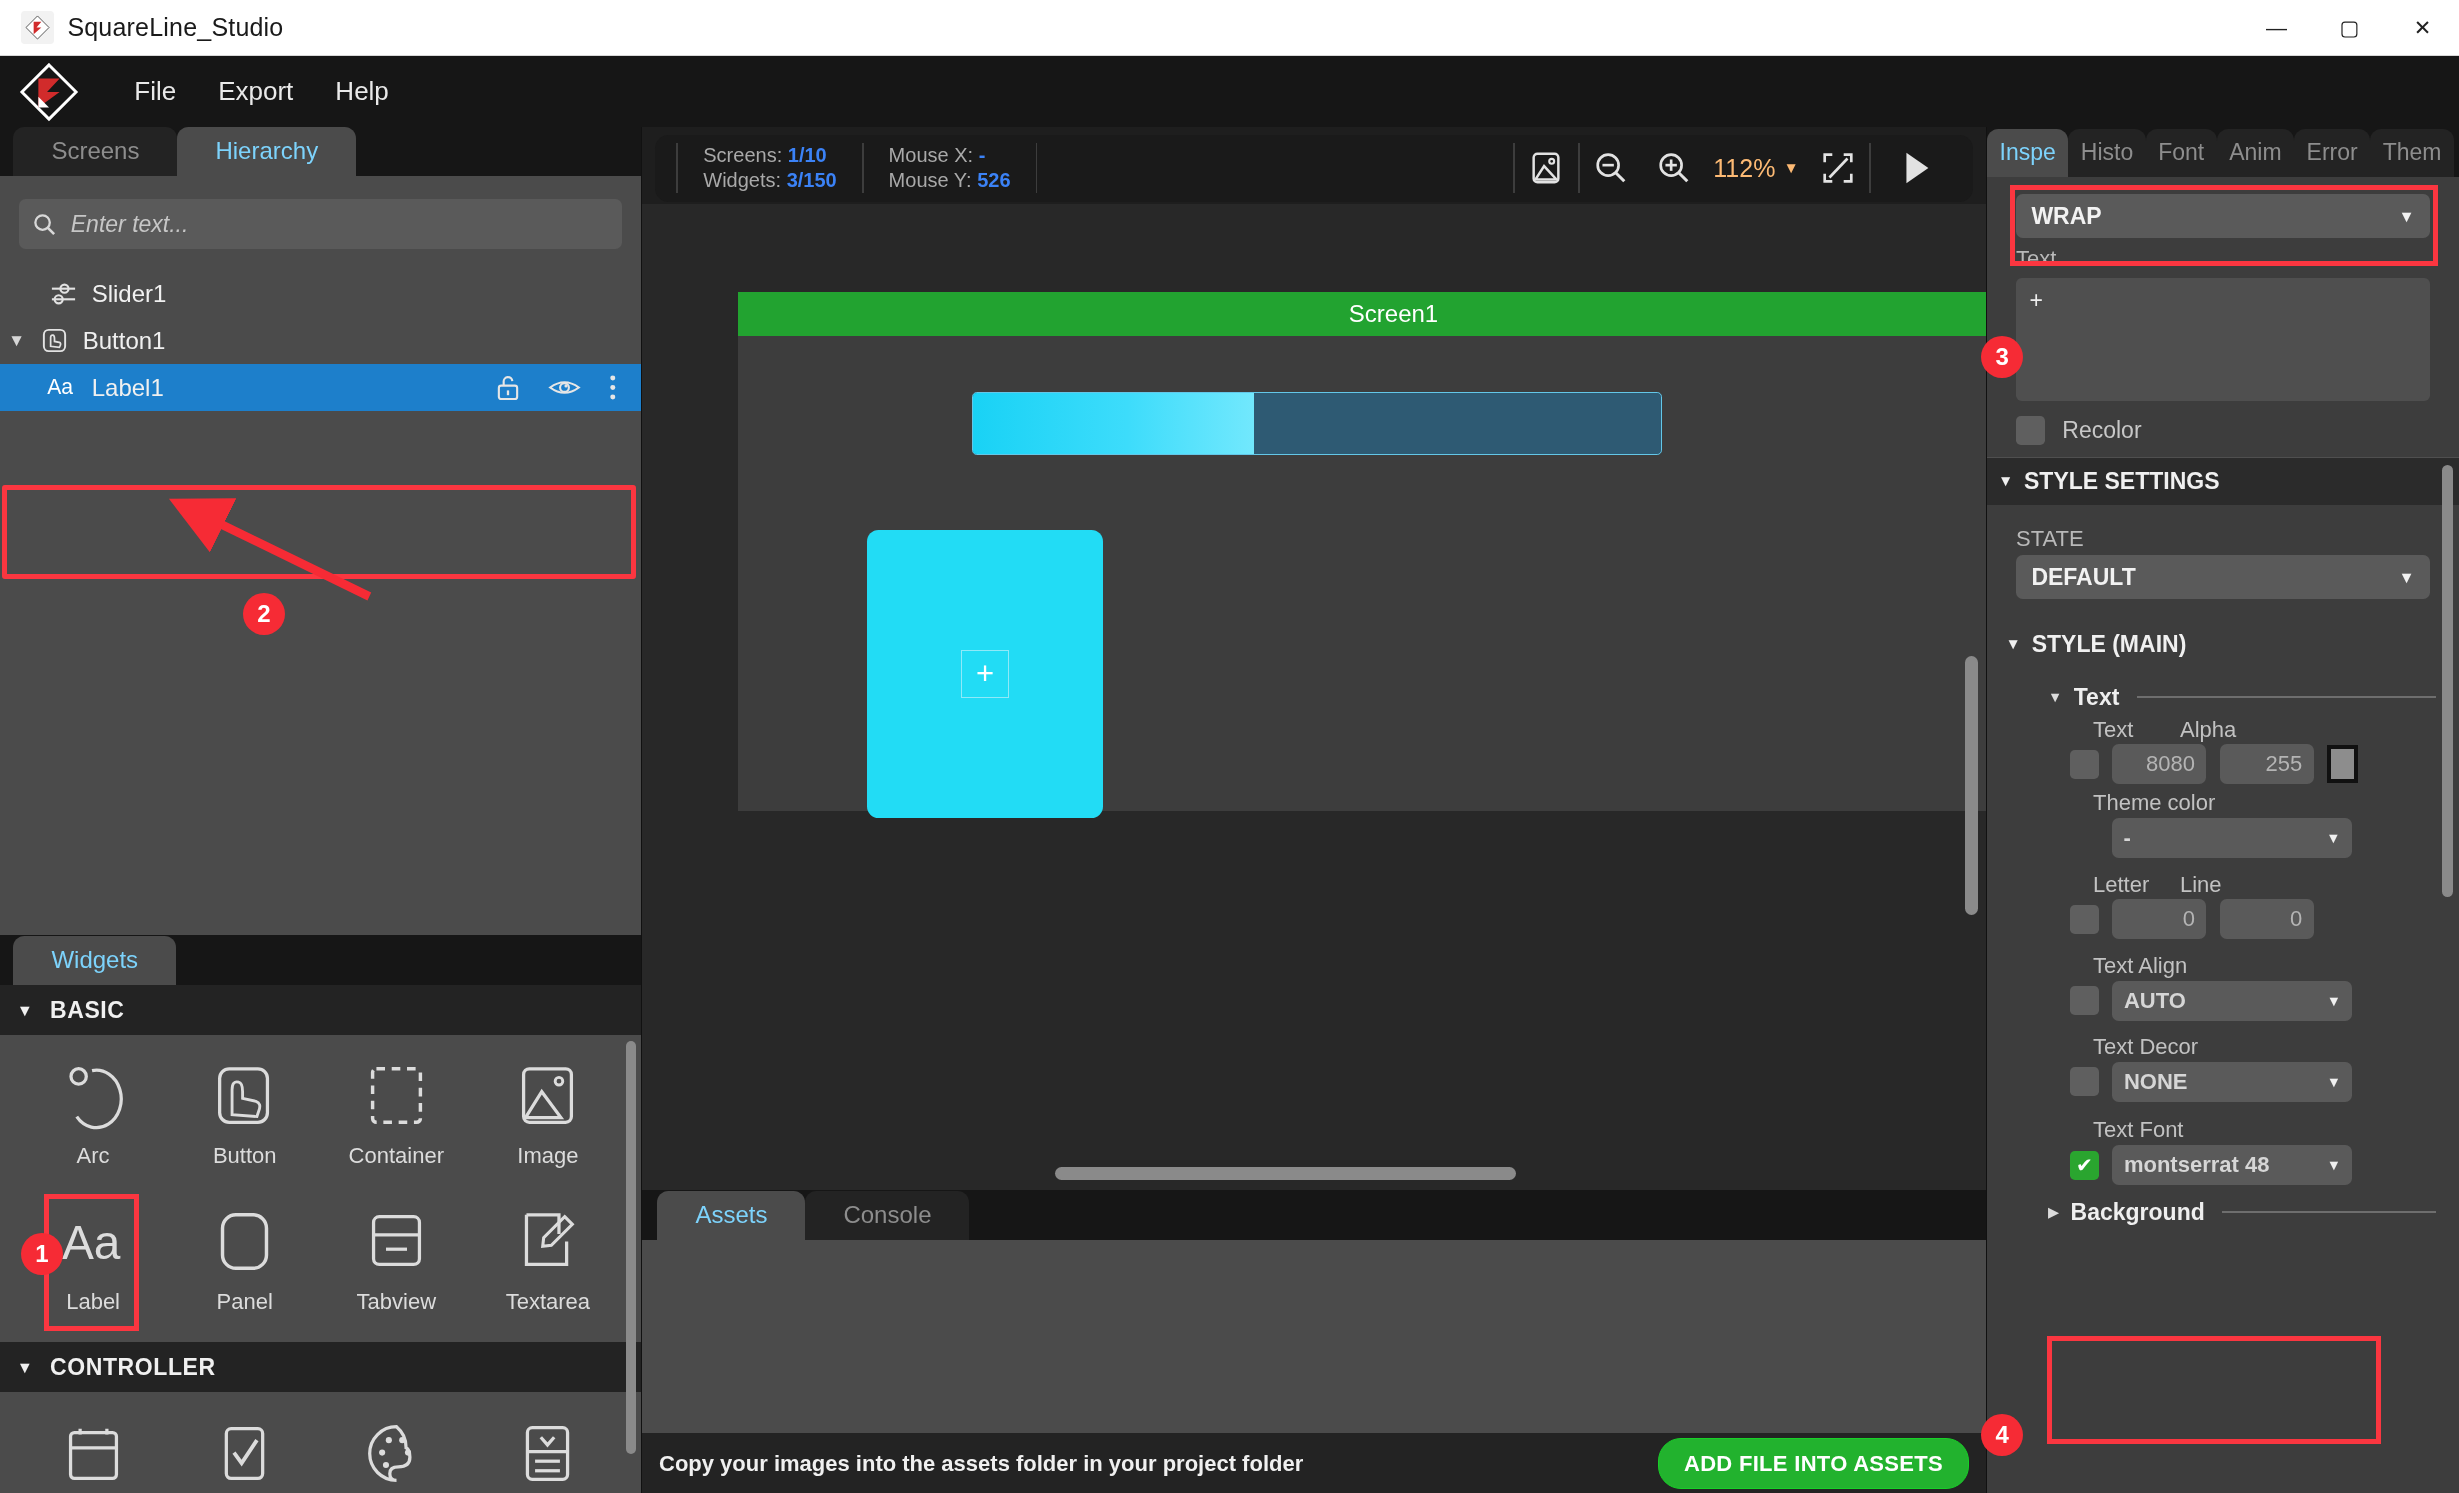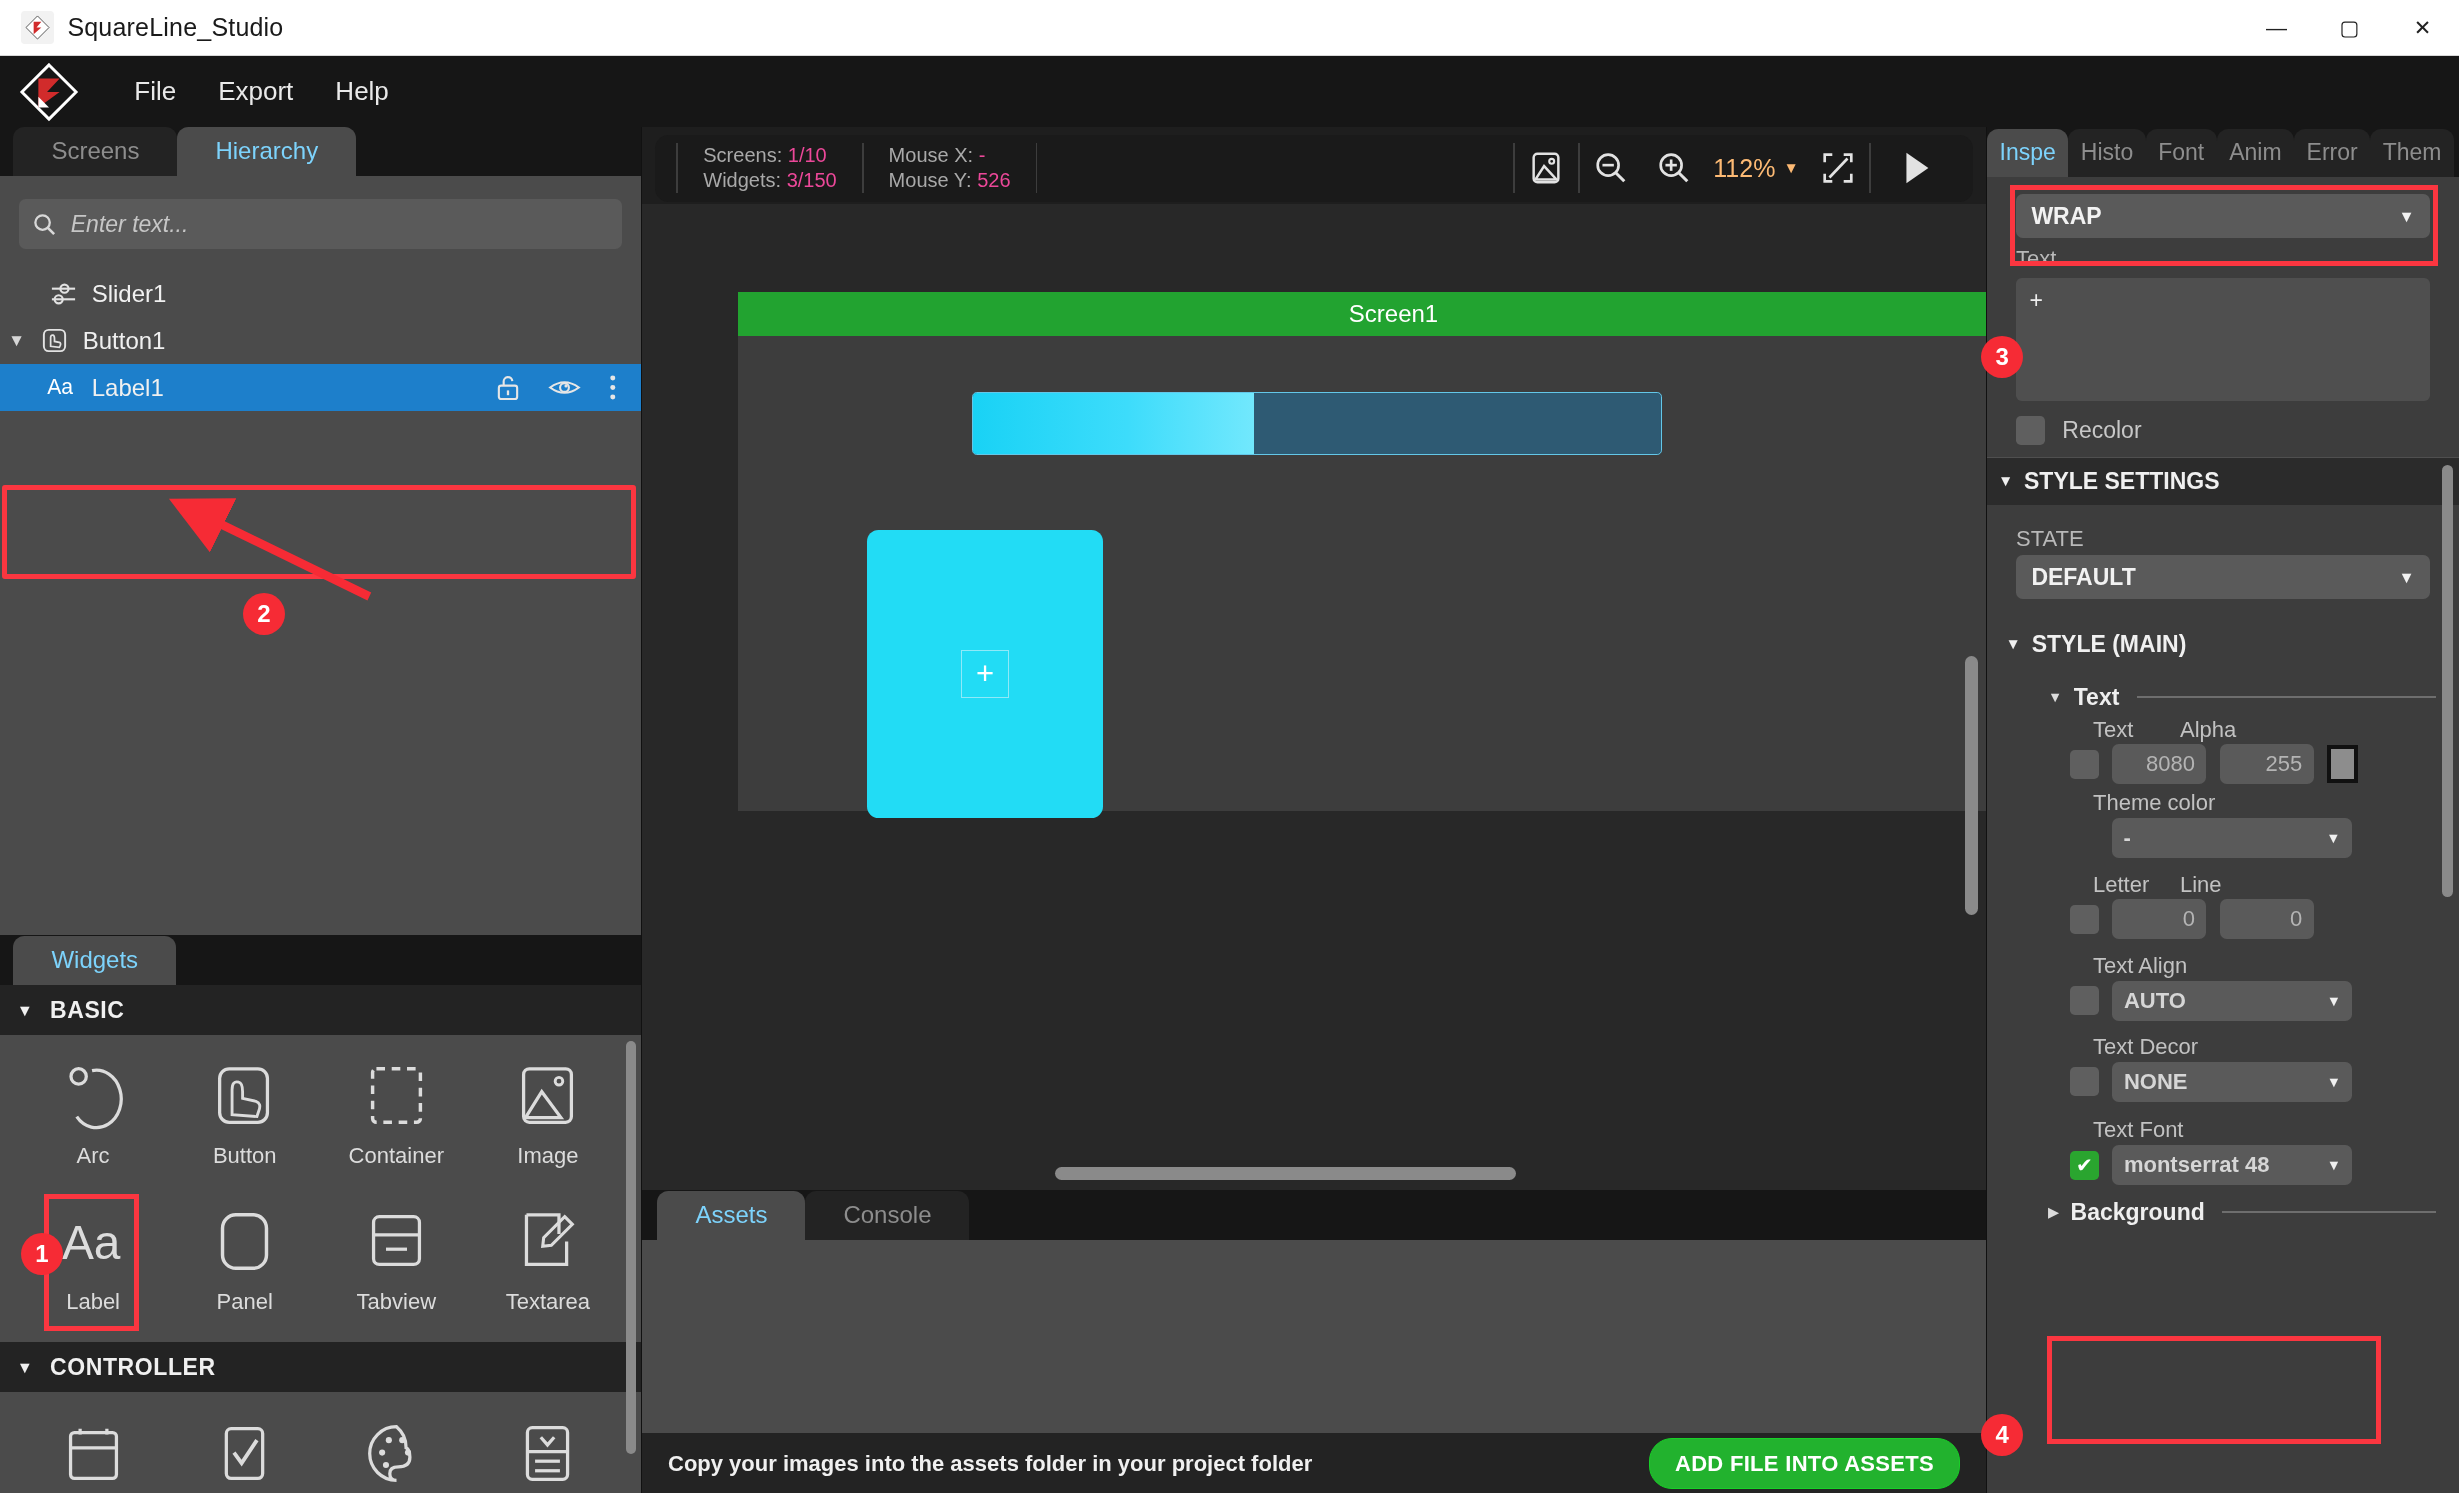--- a/index.html
+++ b/index.html
@@ -111,21 +111,21 @@
 
   
   #center { flex: 1; display: flex; flex-direction: column; background: #1e1e1e; }
   #toolbar-wrap { height: 77px; background: #1e1e1e; padding: 7.7px 13.4px 0 13.4px; }
   #toolbar {
     height: 67px; background: #1a1a1a; border-radius: 13.4px; display: flex; align-items: center;
   }
   .tb-sep { width: 1.9px; height: 50px; background: #3d3d3d; }
   .tb-stats { padding: 0 25px; display: flex; flex-direction: column; justify-content: center; gap: 1.9px; }
   .tb-stats .line { font-size: 20px; color: #a9a9a9; white-space: nowrap; }
-  .tb-stats .line b { color: #ec4899; font-weight: normal; }
+  .tb-stats .line b { color: #3b82f6; font-weight: bold; }
   .tb-spacer { flex: 1; }
   .tb-btn { width: 63px; height: 67px; display: flex; align-items: center; justify-content: center; cursor: default; }
   .tb-zoom { color: #fdba74; font-size: 25px; display: flex; align-items: center; gap: 8px; padding: 0 7.7px; }
   #canvas-area { flex: 1; background: #282828; position: relative; overflow: hidden; }
   #screen-frame {
     position: absolute; left: 96px; top: 88px; width: 1311px; height: 519px;
     background: #3d3d3d;
   }
   #screen-title {
     height: 44px; background: #22a330; color: #ffffff; font-size: 24px;
@@ -152,21 +152,21 @@
   }
   #canvas-vscroll {
     position: absolute; right: 7.7px; top: 452px; width: 13.4px; height: 259px;
     background: #8a8a8a; border-radius: 6.7px;
   }
 
   
   #assets-panel { height: 304px; background: #1b1b1b; display: flex; flex-direction: column; }
   #assets-tabs { height: 50px; background: #161616; display: flex; align-items: flex-end; padding-left: 15.4px; }
   #assets-body { flex: 1; background: #4b4b4b; }
-  #assets-footer { height: 61px; background: #232323; display: flex; align-items: center; padding: 0 26px; }
+  #assets-footer { height: 61px; background: #232323; display: flex; align-items: center; padding: 0 17px; }
   #assets-hint { color: #f0f0f0; font-size: 22px; font-weight: bold; }
   #add-file-btn {
     margin-left: auto; background: #22b22e; color: #fff; font-size: 22px; font-weight: bold;
     padding: 11.5px 25px; border-radius: 23px; border: 1.9px solid #18d028; letter-spacing: 0.3px;
   }
 
   
   #right { width: 473px; background: #3d3d3d; display: flex; flex-direction: column;
            border-left: 1.9px solid #111; position: relative; }
   #insp-tabs { height: 50px; background: #161616; display: flex; align-items: flex-end; }

